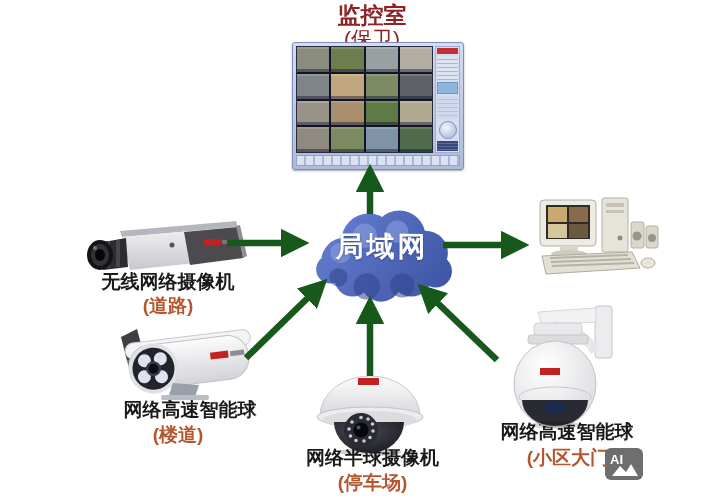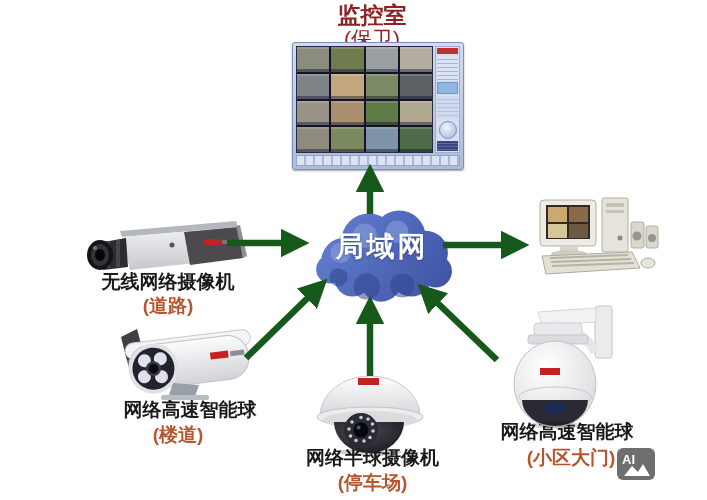--- a/index.html
+++ b/index.html
@@ -42,21 +42,21 @@
   .bottom-bar{height:9px;margin-top:2px;border:1px solid #93a4c8;
               background:repeating-linear-gradient(90deg,#dbe2f2 0 7px,#a9b8d8 7px 9px);}
 
   
   .cloud-svg{left:306px;top:202px;z-index:4;}
   .cloud-label{left:306px;top:231px;width:152px;z-index:5;color:#fff;font-size:28px;
                font-weight:700;letter-spacing:3px;text-shadow:0 1px 2px rgba(20,30,80,.45);}
 
   .device{z-index:3;}
   
-  .watermark{left:604px;top:447px;z-index:8;display:flex;align-items:center;margin-left:12px;}
+  .watermark{left:604px;top:447px;z-index:8;display:flex;align-items:center;}
   .wm-label{color:var(--watermark-gray);font-size:20px;font-weight:700;margin-left:5px;}
 </style>
 </head>
 <body>
 
 <div class="canvas">
 
   <svg id="arrow-layer" width="707" height="500">
     <defs>
       <marker id="ah" markerWidth="4.4" markerHeight="4.4" refX="2.8" refY="2.2" orient="auto" markerUnits="strokeWidth">

